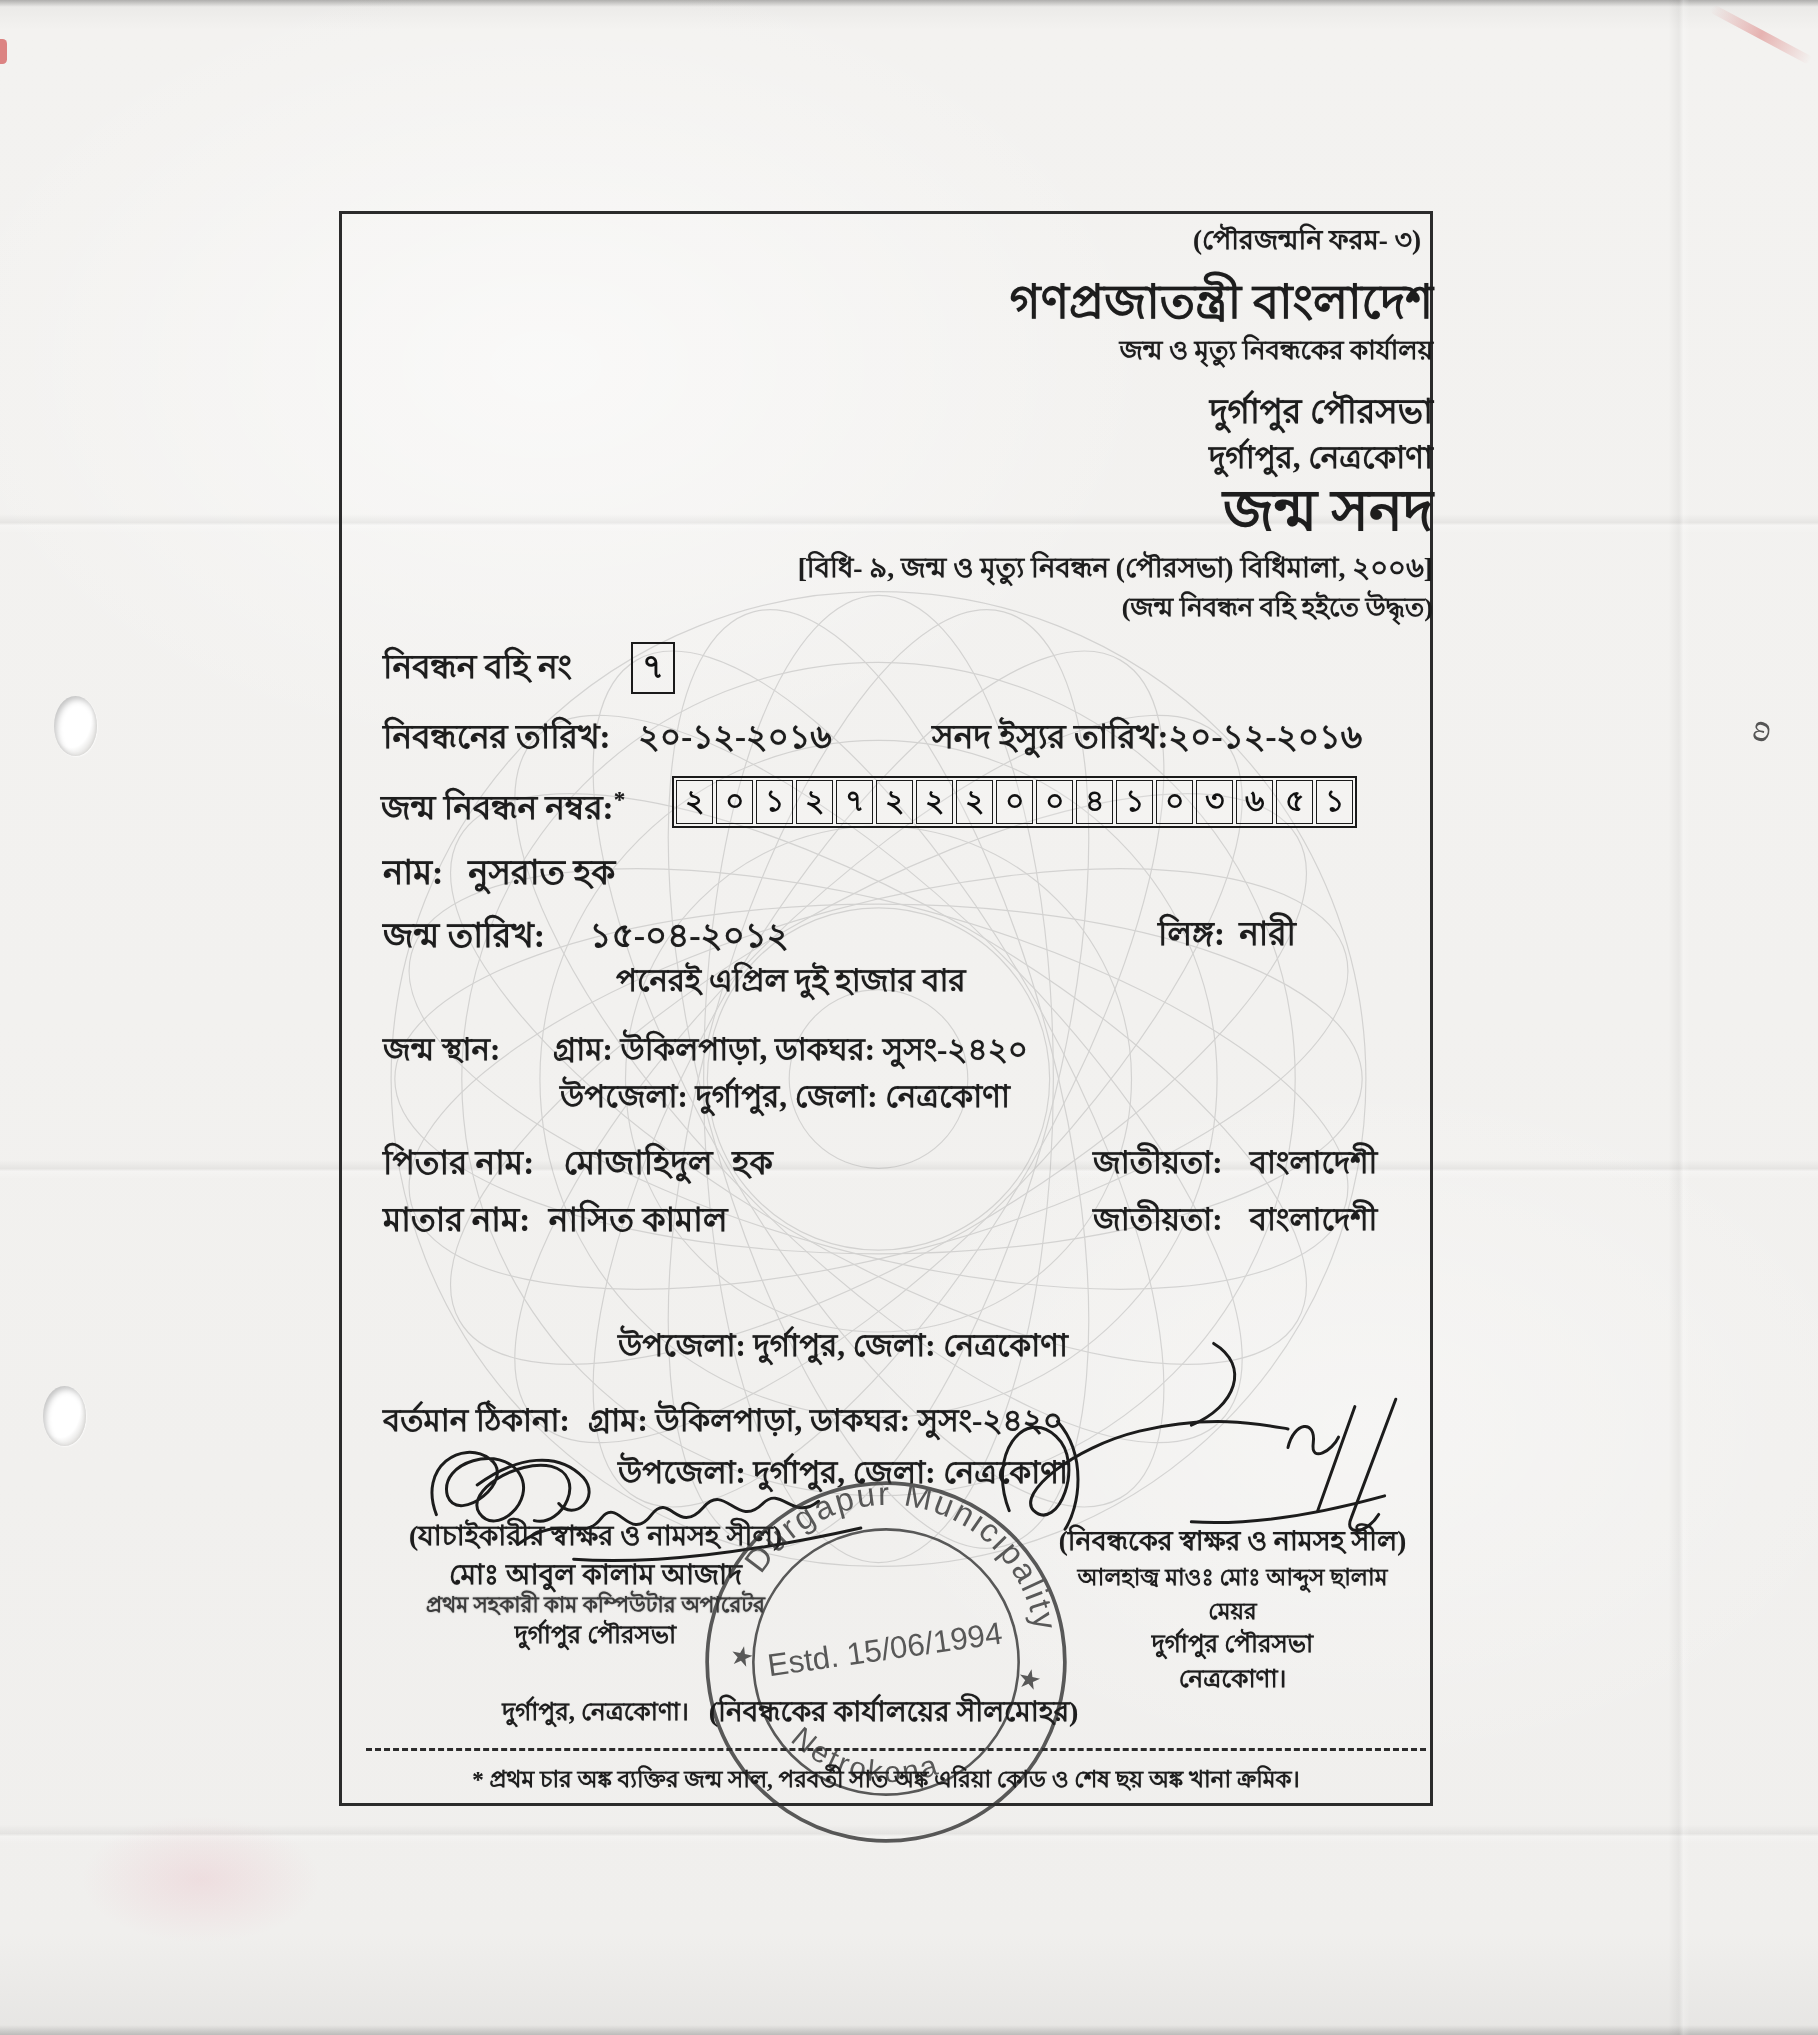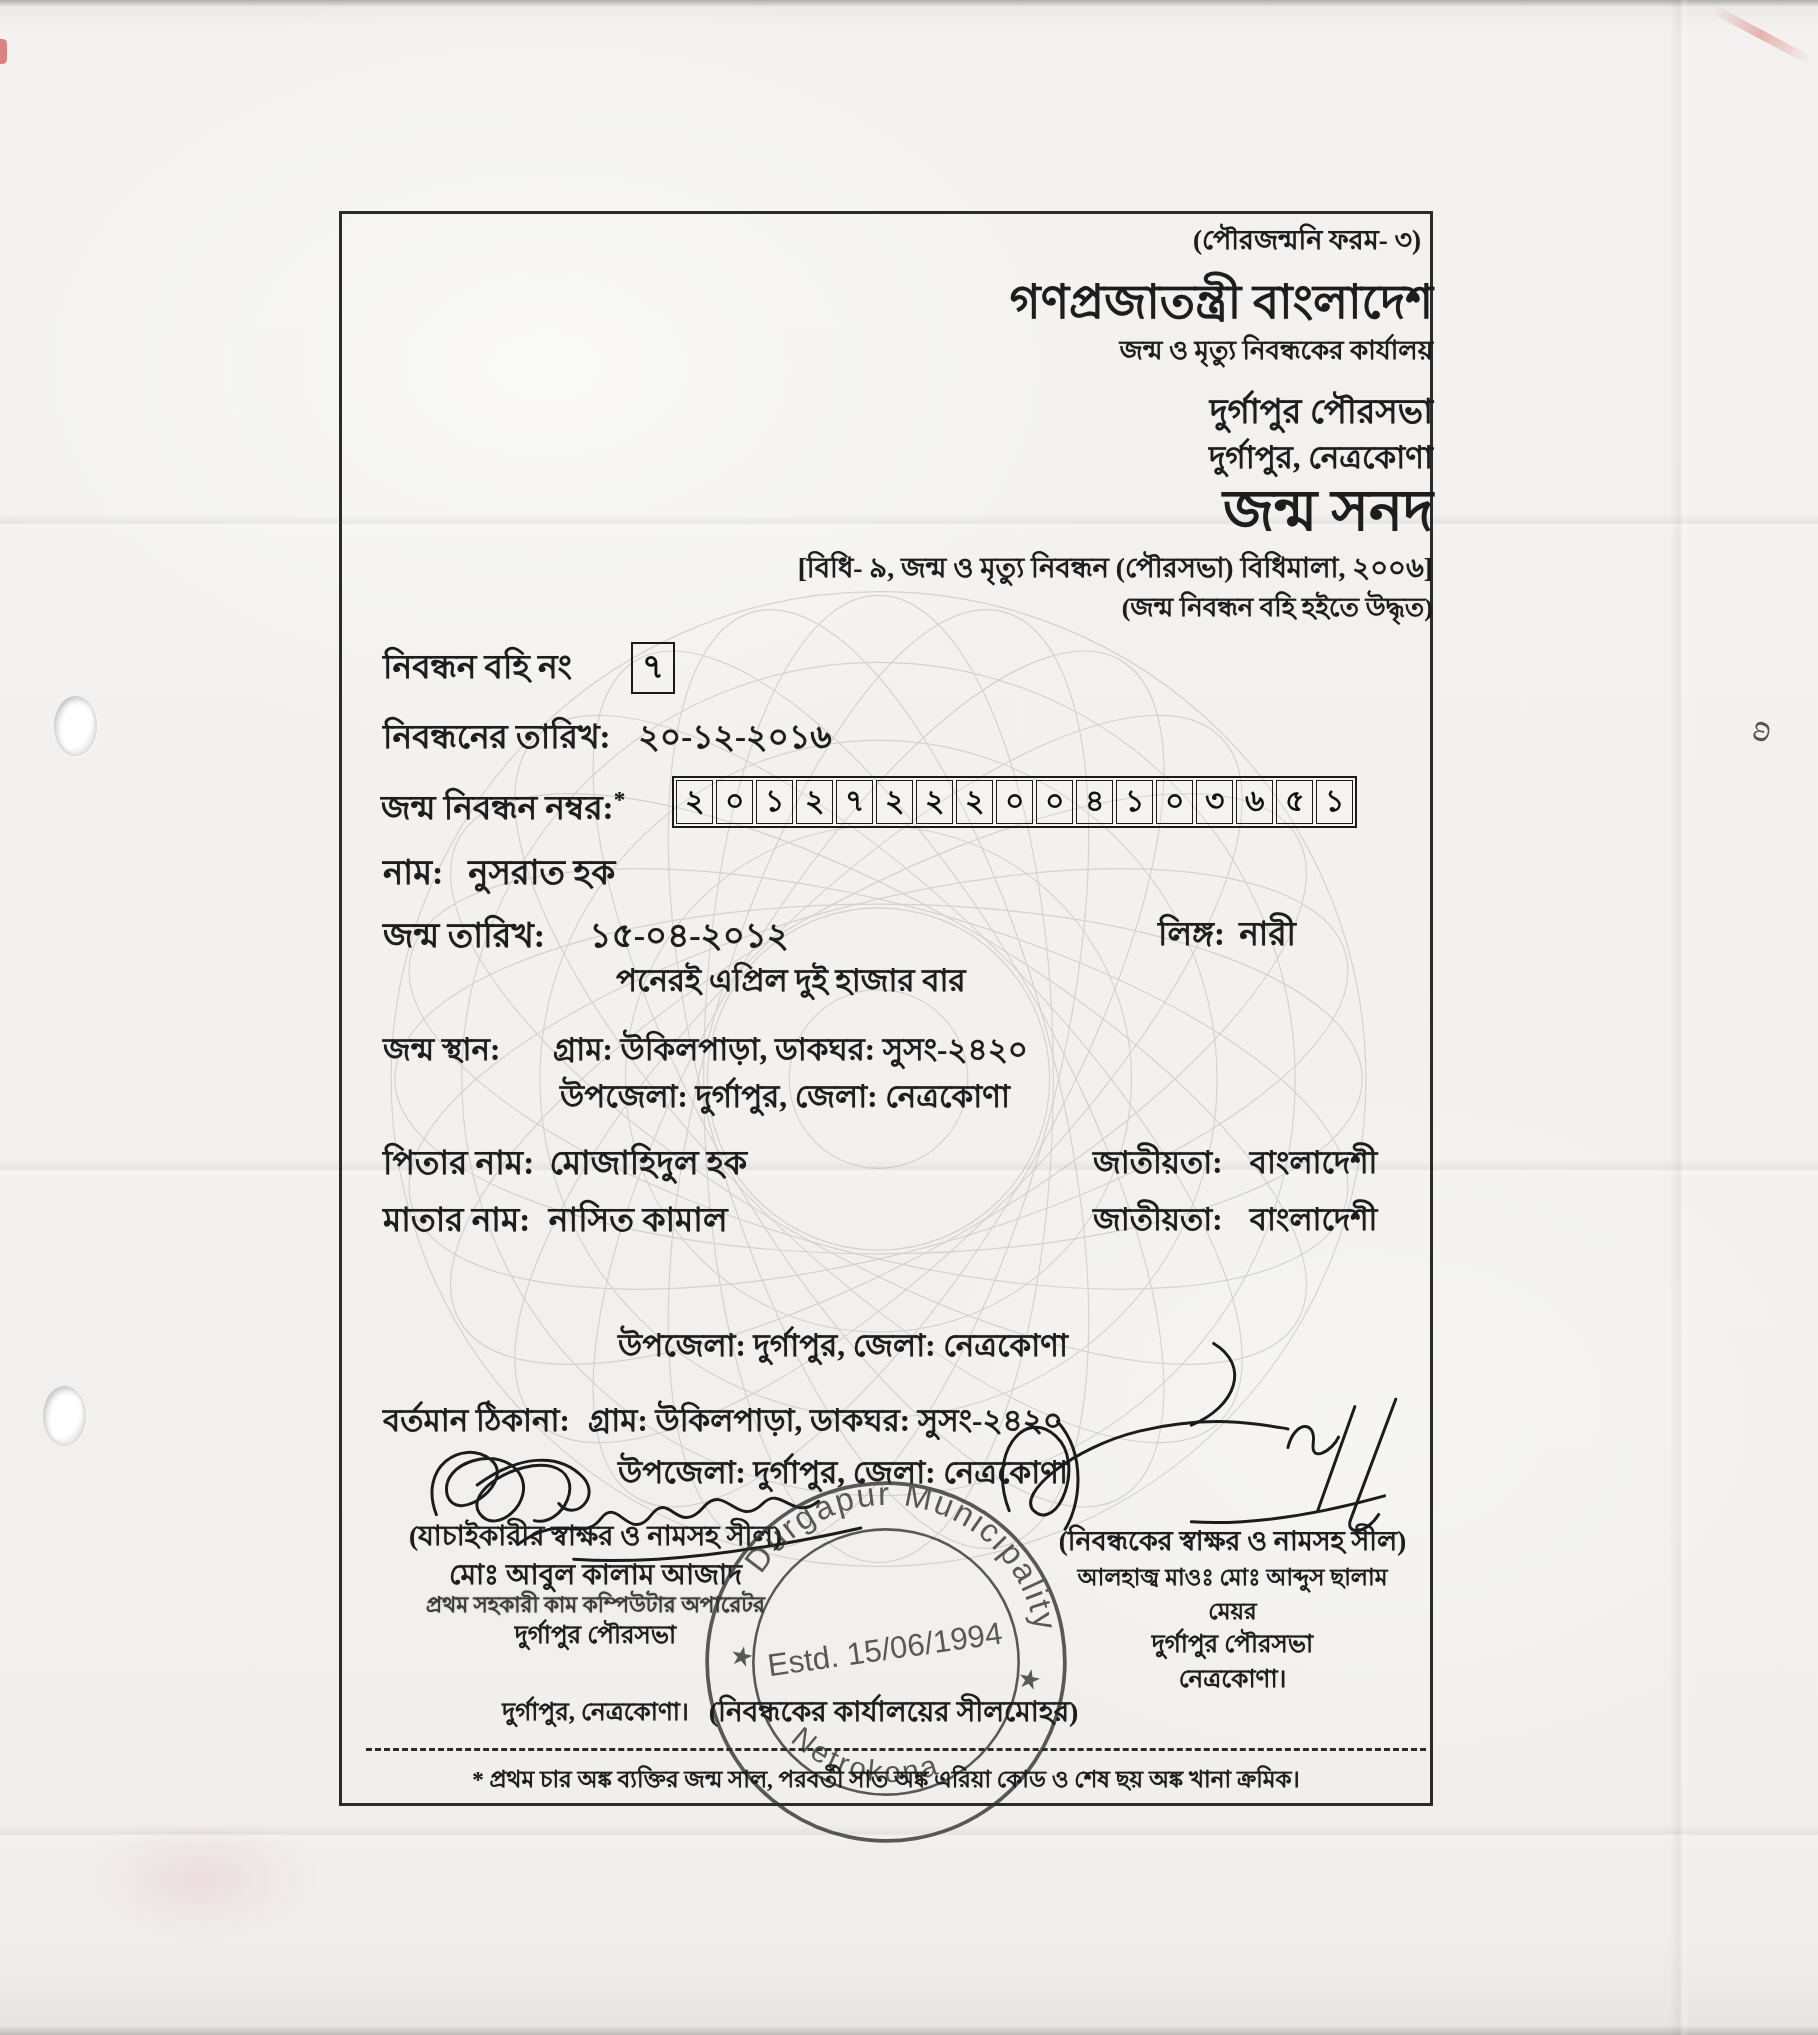--- a/index.html
+++ b/index.html
@@ -107,20 +107,23 @@
 
   <div class="row" style="top:649px;left:383px;font-size:33px;">নিবন্ধন বহি নং</div>
   <div class="book-box">
     <span>৭</span>
   </div>
 
   <div class="row" style="top:719px;left:383px;font-size:33px;">
     <span>নিবন্ধনের তারিখ:</span>
     <span style="margin-left:19.4px;">২০-১২-২০১৬</span>
   </div>
+  <div class="row" style="top:719px;left:932px;font-size:33px;">
+    <span>সনদ ইস্যুর তারিখ:</span><span>২০-১২-২০১৬</span>
+  </div>
 
   <div class="row" style="top:786px;left:381px;font-size:33px;">
     <span>জন্ম নিবন্ধন নম্বর:</span><sup class="ast">*</sup>
   </div>
   <div class="digit-boxes">
       <div class="digit-cell">২</div>
       <div class="digit-cell">০</div>
       <div class="digit-cell">১</div>
       <div class="digit-cell">২</div>
       <div class="digit-cell">৭</div>
@@ -154,21 +157,21 @@
   <div class="row" style="top:963px;left:616px;font-size:31px;">পনেরই এপ্রিল দুই হাজার বার</div>
 
   <div class="row" style="top:1032px;left:383px;font-size:31px;">
     <span>জন্ম স্থান:</span>
     <span style="margin-left:45px;">গ্রাম: উকিলপাড়া, ডাকঘর: সুসং-২৪২০</span>
   </div>
   <div class="row" style="top:1079px;left:560px;font-size:31px;">উপজেলা: দুর্গাপুর, জেলা: নেত্রকোণা</div>
 
   <div class="row" style="top:1145px;left:383px;font-size:33px;">
     <span>পিতার নাম:</span>
-    <span style="margin-left:7px;">মোজাহিদুল হক</span>
+    <span style="margin-left:21px;font-family:Liberation Mono, monospace;">মোজাহিদুল হক</span>
   </div>
   <div class="row" style="top:1145px;left:1093px;font-size:31px;">
     <span>জাতীয়তা:</span>
     <span style="margin-left:19.4px;">বাংলাদেশী</span>
   </div>
 
   <div class="row" style="top:1202px;left:383px;font-size:33px;">
     <span>মাতার নাম:</span>
     <span style="margin-left:10.4px;">নাসিত কামাল</span>
   </div>

